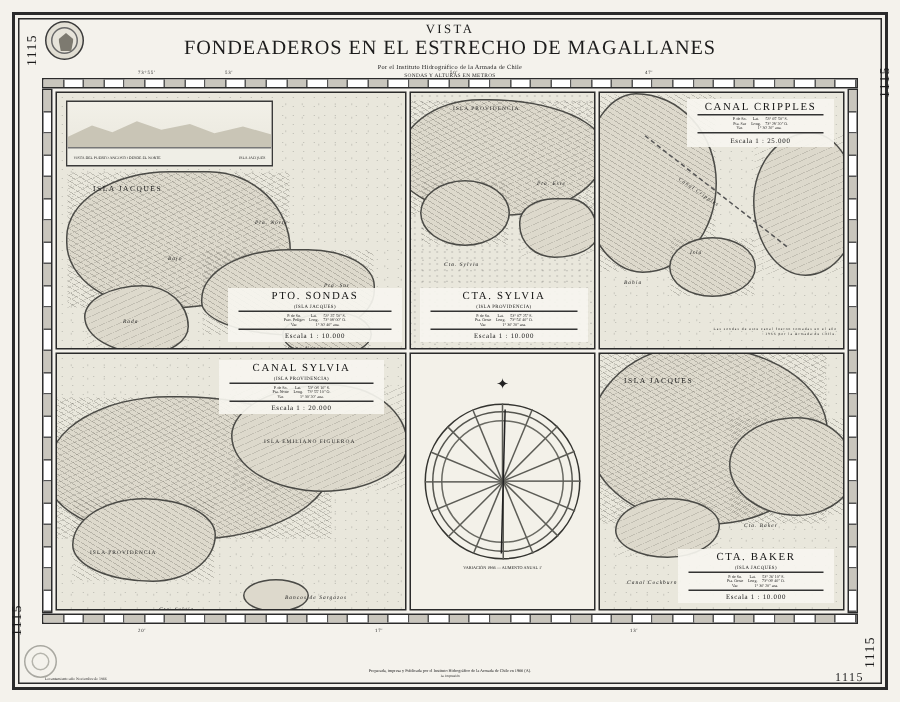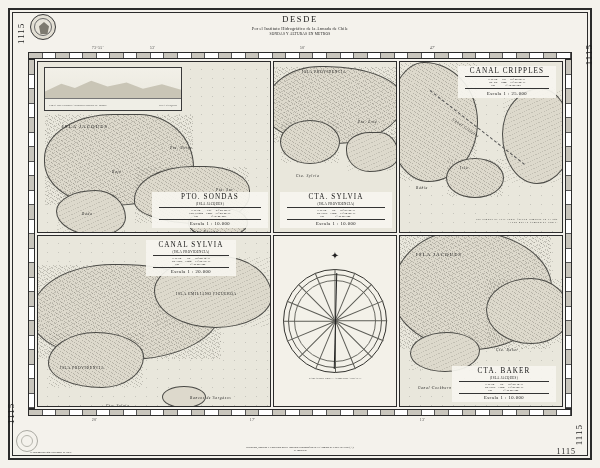--- a/index.html
+++ b/index.html
@@ -217,21 +217,22 @@
 </head>
 <body>
 
 <div id="sheet">
 
   <div class="neat-outer"></div>
   <div class="neat-inner"></div>
 
   <div class="seal"></div>
   <div class="titleblock">
-    <div class="t-chile">DESDE</div>
+    <div class="t-chile">VISTA</div>
+    <div class="t-main">FONDEADEROS EN EL ESTRECHO DE MAGALLANES</div>
     <div class="t-sub1">Por el Instituto Hidrográfico de la Armada de Chile</div>
     <div class="t-sub2">SONDAS Y ALTURAS EN METROS</div>
   </div>
 
   <div class="corner-num cn-tl">1115</div>
   <div class="corner-num cn-tr">1115</div>
   <div class="corner-num cn-bl">1115</div>
   <div class="corner-num cn-br">1115</div>
 
   <div class="ruler ruler-top">
@@ -556,21 +557,21 @@
       <div class="land" style="left:10px; top:96px; width:96px; height:56px; border-radius:50% 50% 44% 56%/56% 44% 56% 44%;">
         <div class="contours"></div>
       </div>
       <div class="land" style="left:124px; top:150px; width:44px; height:22px; border-radius:50%;"></div>
 
       <div class="plabel" style="left:138px; top:56px;">ISLA  EMILIANO FIGUEROA</div>
       <div class="plabel" style="left:22px; top:130px;">ISLA  PROVIDENCIA</div>
       <div class="plabel it" style="left:152px; top:160px;">Bancos de Sargazos</div>
       <div class="plabel it" style="left:68px; top:168px;">Cta. Sylvia</div>
 
-      <div class="cartouche" style="left:108px; top:4px; width:90px;">
+      <div class="cartouche" style="left:108px; top:4px; width:110px;">
         <div class="c-title">CANAL SYLVIA</div>
         <div class="c-sub">(ISLA PROVIDENCIA)</div>
         <div class="c-line"></div>
         <table class="coord">
           <tbody>
               <tr>
             <td>P. de Sn.</td>
             <td>Lat.</td>
             <td>53° 08' 10" S.</td>
           </tr>

